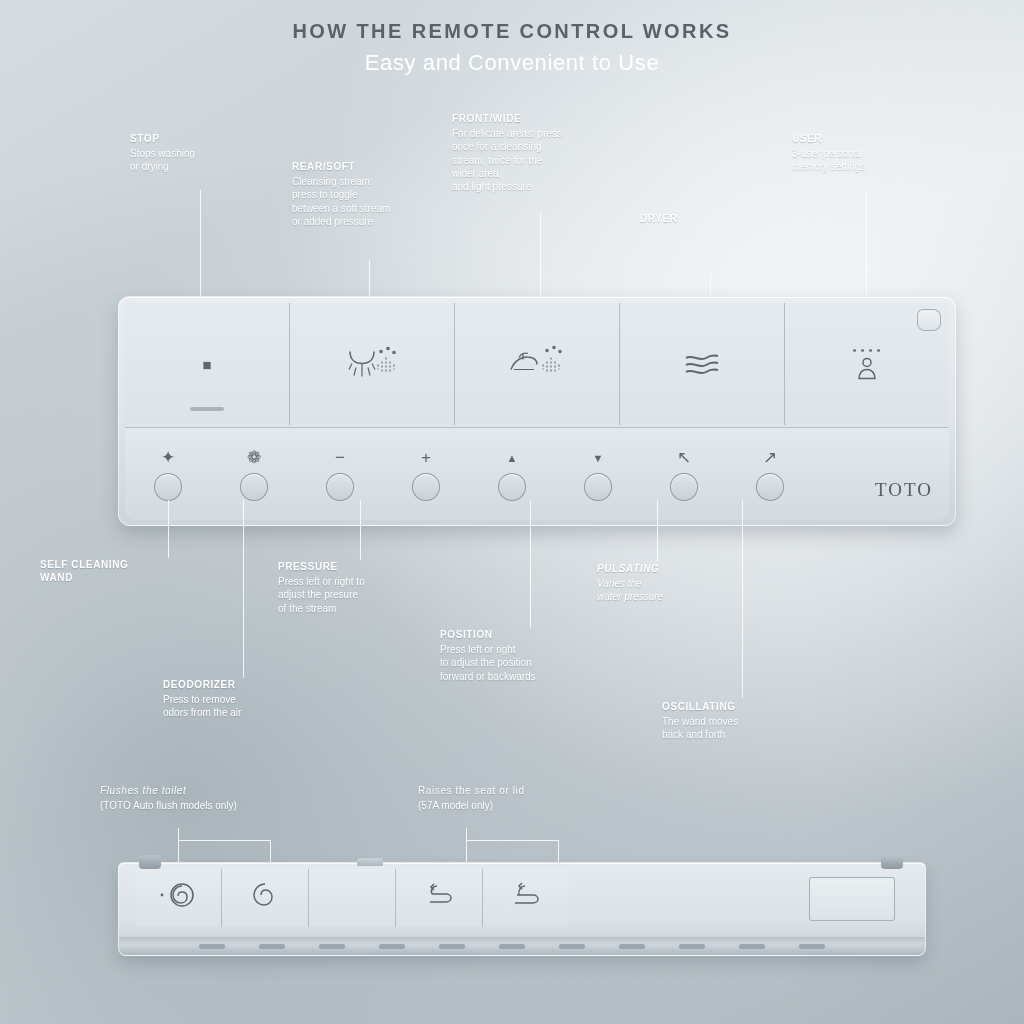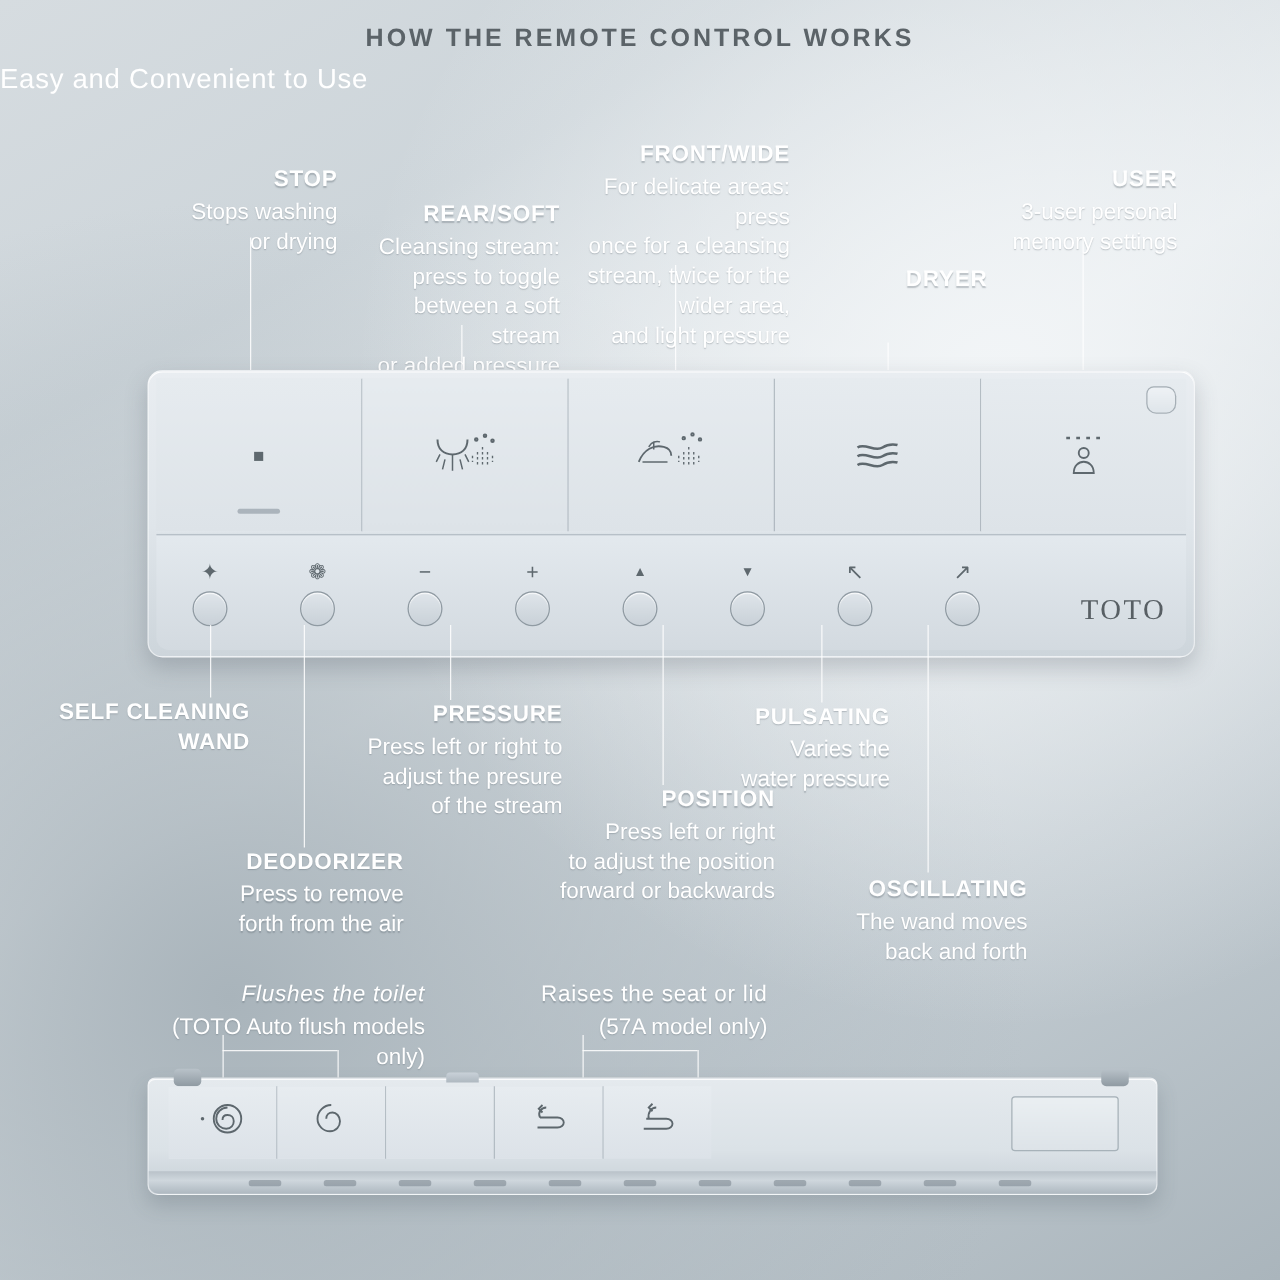--- a/index.html
+++ b/index.html
@@ -32,31 +32,32 @@
     font-size: 20px;
     letter-spacing: 2.4px;
     font-weight: bold;
     color: #5b6368;
     text-transform: uppercase;
   }
   .subtitle {
     position: absolute;
     left: 0; right: 0;
     top: 50px;
+    text-align: center;
     font-size: 22px;
     color: #ffffff;
     letter-spacing: 0.6px;
   }
 
   
   .label {
     position: absolute;
-    text-align: right;
+    text-align: left;
     line-height: 1.32;
-    font-size: 18px;
+    font-size: 10px;
     color: #ffffff;
     text-shadow: 0 1px 1px rgba(90,100,108,.35);
   }
   .label .hd {
     display: block;
     font-weight: bold;
     letter-spacing: .6px;
     margin-bottom: 2px;
     color: #ffffff;
   }
@@ -151,21 +152,21 @@
     margin: 0 auto;
     background: linear-gradient(180deg, #dfe5ea 0%, #c9d1d8 100%);
     border: 1px solid rgba(130,142,150,.85);
     box-shadow: inset 0 1px 1px rgba(255,255,255,.9);
   }
   .brand {
     position: absolute;
     right: 22px;
     bottom: 24px;
     font-family: "Liberation Serif", serif;
-    font-size: 23px;
+    font-size: 19px;
     letter-spacing: 2px;
     color: #585f64;
     margin-top: 40px;
   }
 
   
   .bottom-unit {
     position: absolute;
     left: 118px;
     top: 862px;
@@ -377,41 +378,41 @@
   <div class="leader v" style="left:168px; top:500px; height:58px;"></div>
   <div class="label" style="left:40px; top:558px; width:160px;">
     <span class="hd" style="white-space:pre-line">SELF CLEANING
 WAND</span>
   </div>
 
   <div class="leader v" style="left:243px; top:500px; height:178px;"></div>
   <div class="label" style="left:163px; top:678px; width:160px;">
     <span class="hd">DEODORIZER</span>
     <span class="bd" style="white-space:pre-line">Press to remove
-forth from the air</span>
+odors from the air</span>
   </div>
 
   <div class="leader v" style="left:360px; top:500px; height:60px;"></div>
   <div class="label" style="left:278px; top:560px; width:172px;">
     <span class="hd">PRESSURE</span>
     <span class="bd" style="white-space:pre-line">Press left or right to
 adjust the presure
 of the stream</span>
   </div>
 
   <div class="leader v" style="left:530px; top:500px; height:128px;"></div>
   <div class="label" style="left:440px; top:628px; width:180px;">
     <span class="hd">POSITION</span>
     <span class="bd" style="white-space:pre-line">Press left or right
 to adjust the position
 forward or backwards</span>
   </div>
 
   <div class="leader v" style="left:657px; top:500px; height:62px;"></div>
-  <div class="label" style="left:562px; top:562px; width:150px;">
+  <div class="label" style="left:597px; top:562px; width:150px;font-style:italic;">
     <span class="hd">PULSATING</span>
     <span class="bd" style="white-space:pre-line">Varies the
 water pressure</span>
   </div>
 
   <div class="leader v" style="left:742px; top:500px; height:198px;"></div>
   <div class="label" style="left:662px; top:700px; width:160px;">
     <span class="hd">OSCILLATING</span>
     <span class="bd" style="white-space:pre-line">The wand moves
 back and forth</span>

